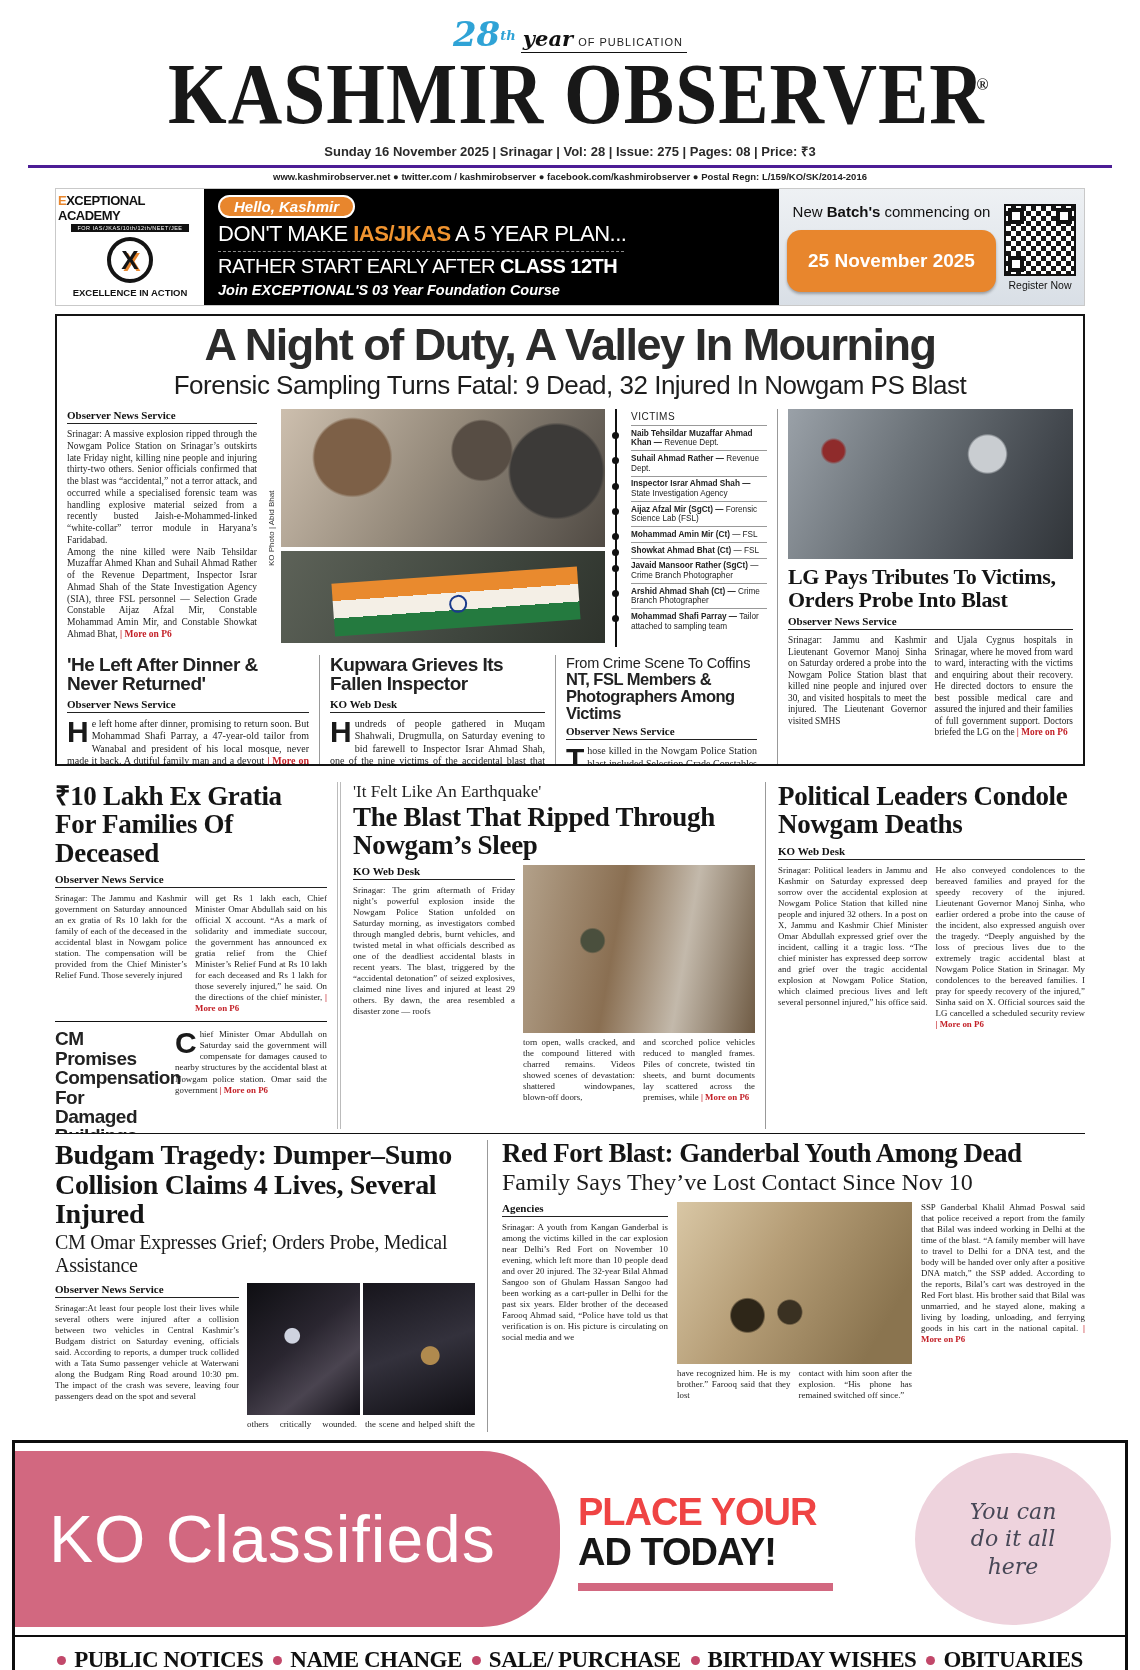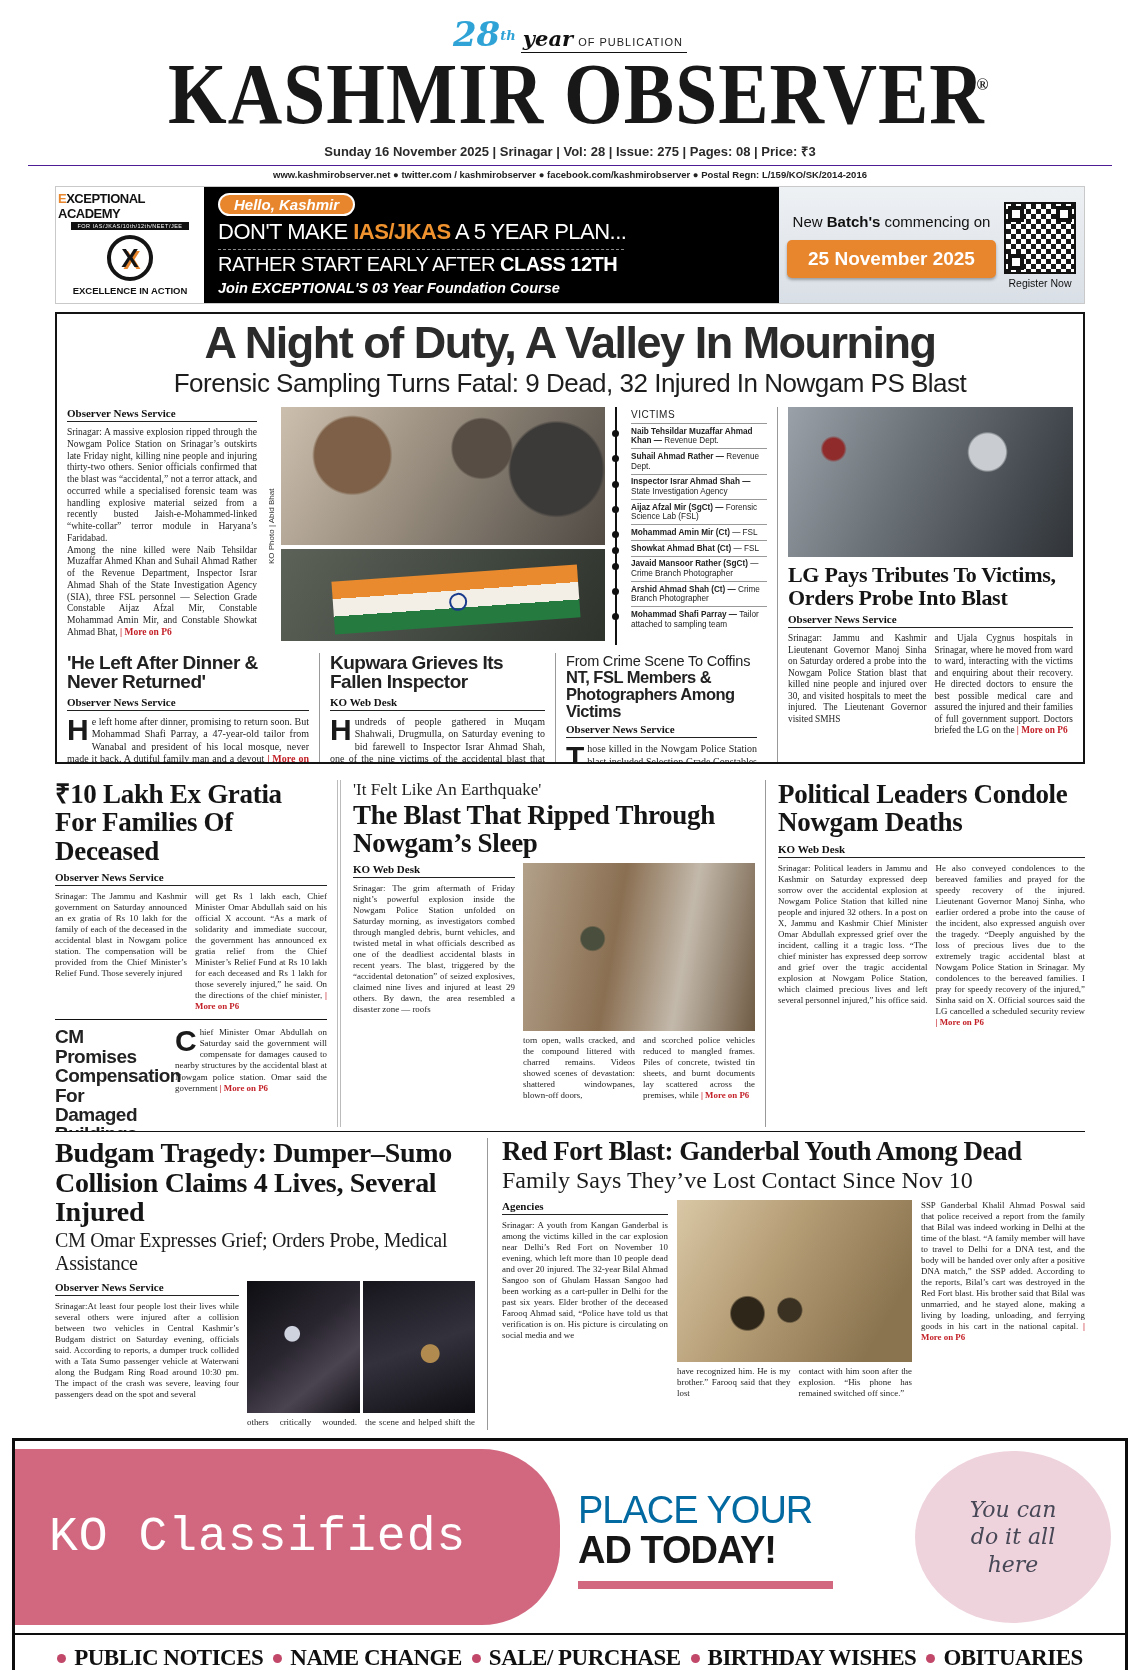--- a/index.html
+++ b/index.html
@@ -11,21 +11,21 @@
   .anniv { font-family:"DejaVu Serif", serif; font-style:italic; color:#111; }
   .anniv .n28 { color:#2fa3d6; font-size:34px; font-weight:700; }
   .anniv .nth { color:#2fa3d6; font-size:13px; font-weight:700; vertical-align:super; }
   .anniv .underlined { border-bottom:1.5px solid #111; padding:0 4px 2px 2px; }
   .anniv .yr { font-size:21px; font-weight:700; }
   .anniv .pub { font-family:"Liberation Sans", sans-serif; font-style:normal; font-size:11px; letter-spacing:1px; color:#222; }
   .paper-title { font-family:"Liberation Serif", serif; font-weight:600; color:#181818; line-height:1; margin-top:2px;padding-left:24px; }
   .paper-title .t { display:inline-block; font-size:74px; transform:scale(1.02,1.18); letter-spacing:1px; }
   .paper-title sup { font-size:16px; vertical-align:28px; }
   .dateline { font-family:"Liberation Sans", sans-serif; font-weight:600; font-size:13px; color:#2a2a2a; margin-top:12px; }
-  .contact { font-family:"Liberation Sans", sans-serif; font-weight:700; font-size:9.5px; color:#222; border-top:1px solid #4c1d95; margin:5px 28px 0 28px; padding:3px 0 2px 0; }
+  .contact { font-family:"Liberation Sans", sans-serif; font-weight:700; font-size:9.5px; color:#222; border-top:3px solid #4c1d95; margin:5px 28px 0 28px; padding:3px 0 2px 0; }
 
   
   .ad { display:flex; height:118px; margin:4px 55px 0 55px; border:1px solid #c9c9c9; background:#f2f4f6; }
   .ad-left { width:148px; background:#fff; display:flex; flex-direction:column; align-items:center; padding:4px 2px; }
   .ad-acad { font-family:"Liberation Sans", sans-serif; font-weight:800; font-size:13px; letter-spacing:-0.5px; color:#111; }
   .ad-acad::first-letter { color:#e8862d; }
   .ad-acad-sub { background:#111; color:#fff; font-family:"Liberation Sans", sans-serif; font-size:5.5px; padding:1px 6px; letter-spacing:0.5px; margin-top:1px; }
   .ad-logo { width:46px; height:46px; border:4px solid #141414; border-radius:50%; display:flex; align-items:center; justify-content:center; margin:5px 0 4px 0; }
   .ad-logo span { font-family:"Liberation Sans", sans-serif; font-weight:800; font-size:26px; color:#141414; text-shadow:2px 2px 0 #e8862d; }
   .ad-tag { font-family:"Liberation Sans", sans-serif; font-weight:800; font-size:9.5px; color:#111; }
@@ -37,21 +37,21 @@
   .ad-l2 { font-size:20px; letter-spacing:-0.5px; white-space:nowrap; }
   .ad-l2 b { font-weight:800; }
   .ad-l3 { font-size:14.5px; font-weight:700; font-style:italic; margin-top:4px; }
   .ad-man { position:absolute; right:0; top:0; bottom:0; width:92px;
     background: radial-gradient(ellipse 15px 19px at 50% 20%, #c89a78 92%, transparent 100%),
                 radial-gradient(ellipse 30px 26px at 50% 58%, #e9e4da 70%, transparent 72%),
                 linear-gradient(180deg,#45505c 20%,#20242b 100%); }
   .ad-right { width:305px; background:linear-gradient(180deg,#eef1f4,#d9dfe6); display:flex; align-items:center; padding:8px; gap:8px; }
   .ad-batch { font-family:"Liberation Sans", sans-serif; font-size:15px; color:#111; text-align:center; }
   .ad-batch b { font-weight:800; }
-  .ad-datebox { background:#e8862d; color:#fff; font-family:"Liberation Sans", sans-serif; font-weight:800; font-size:19px; border-radius:5px; padding:8px 14px; margin-top:10px; text-align:center; box-shadow:0 2px 3px rgba(0,0,0,.3); }
+  .ad-datebox { background:#e8862d; color:#fff; font-family:"Liberation Sans", sans-serif; font-weight:800; font-size:19px; border-radius:14px; padding:20px 14px; margin-top:10px; text-align:center; box-shadow:0 2px 3px rgba(0,0,0,.3); }
   .ad-qrcol { display:flex; flex-direction:column; align-items:center; gap:3px; }
   .qr { width:72px; height:72px; border:2px solid #111; position:relative;
         background: repeating-conic-gradient(#151515 0% 25%, #fff 0% 50%) 0 0/10px 10px; }
   .qr i { position:absolute; width:16px; height:16px; border:4px solid #111; background:#fff; }
   .qr .tl{ left:2px; top:2px; } .qr .tr{ right:2px; top:2px; } .qr .bl{ left:2px; bottom:2px; }
   .ad-reg { font-family:"Liberation Sans", sans-serif; font-size:10.5px; color:#111; }
 
   
   .byline { display:block; font-family:"Liberation Serif", serif; font-weight:700; font-size:11px; color:#111; border-bottom:1.5px solid #222; padding-bottom:2px; margin-bottom:5px; }
   .bodytext { font-size:9.5px; line-height:1.24; text-align:justify; color:#1c1c1c; }
@@ -161,23 +161,23 @@
      radial-gradient(circle at 48% 68%, #3a3122 0 7%, transparent 8%),
      linear-gradient(120deg,#d9c7a5,#b59d76 40%,#8a744f 85%); }
   .rf-sub2 { display:flex; gap:8px; margin-top:4px; }
   .rf-sub2 > div { flex:1; }
   .rf-c4 { flex:1; }
 
   
   .cls { margin:8px 12px 0 12px; border:3px solid #0d0d0d; }
   .cls-main { display:flex; align-items:center; height:192px; background:#fff; padding:8px 14px 8px 0; gap:18px; }
   .cls-pink { width:545px; height:176px; background:#d26880; border-radius:0 78px 78px 0; display:flex; align-items:center; padding-left:34px; }
-  .cls-title { font-family:Liberation Mono, monospace; font-weight:500; font-size:48px; color:#fff; letter-spacing:1px; white-space:nowrap;text-align:right; }
+  .cls-title { font-family:Liberation Sans, sans-serif; font-weight:500; font-size:66px; color:#fff; letter-spacing:1px; white-space:nowrap;text-align:right; }
   .cls-cta { flex:1; padding-top:6px; }
-  .cls-l1 { font-family:"Liberation Sans", sans-serif; font-weight:400; font-size:38px; letter-spacing:-1px; color:#0369a1; line-height:1.05; }
+  .cls-l1 { font-family:"Liberation Sans", sans-serif; font-weight:700; font-size:38px; letter-spacing:-1px; color:#ef4444; line-height:1.05; }
   .cls-l2 { font-family:"Liberation Sans", sans-serif; font-weight:600; font-size:38px; letter-spacing:-1px; color:#161616; line-height:1.05; }
   .cls-l2 b { font-weight:800; }
   .cls-bar { width:255px; height:8px; background:#d26880; margin-top:10px; }
   .cls-circle { width:196px; height:172px; background:#eed3dd; border-radius:50%; display:flex; align-items:center; justify-content:center; text-align:center; }
   .cls-script { font-family:"DejaVu Serif", serif; font-style:italic; font-size:22px; color:#474756; width:120px; line-height:1.25; }
   .cls-cats { display:flex; justify-content:center; align-items:center; gap:10px; border-top:2px solid #0d0d0d; padding:10px 0 12px 0; background:#fff; }
   .cat { display:flex; align-items:center; gap:8px; }
   .cat-dot { width:9px; height:9px; border-radius:50%; background:#c2486a; }
   .cat-label { font-family:"Liberation Serif", serif; font-weight:800; font-size:23px; letter-spacing:-0.5px; color:#101010; white-space:nowrap; }
 </style>

